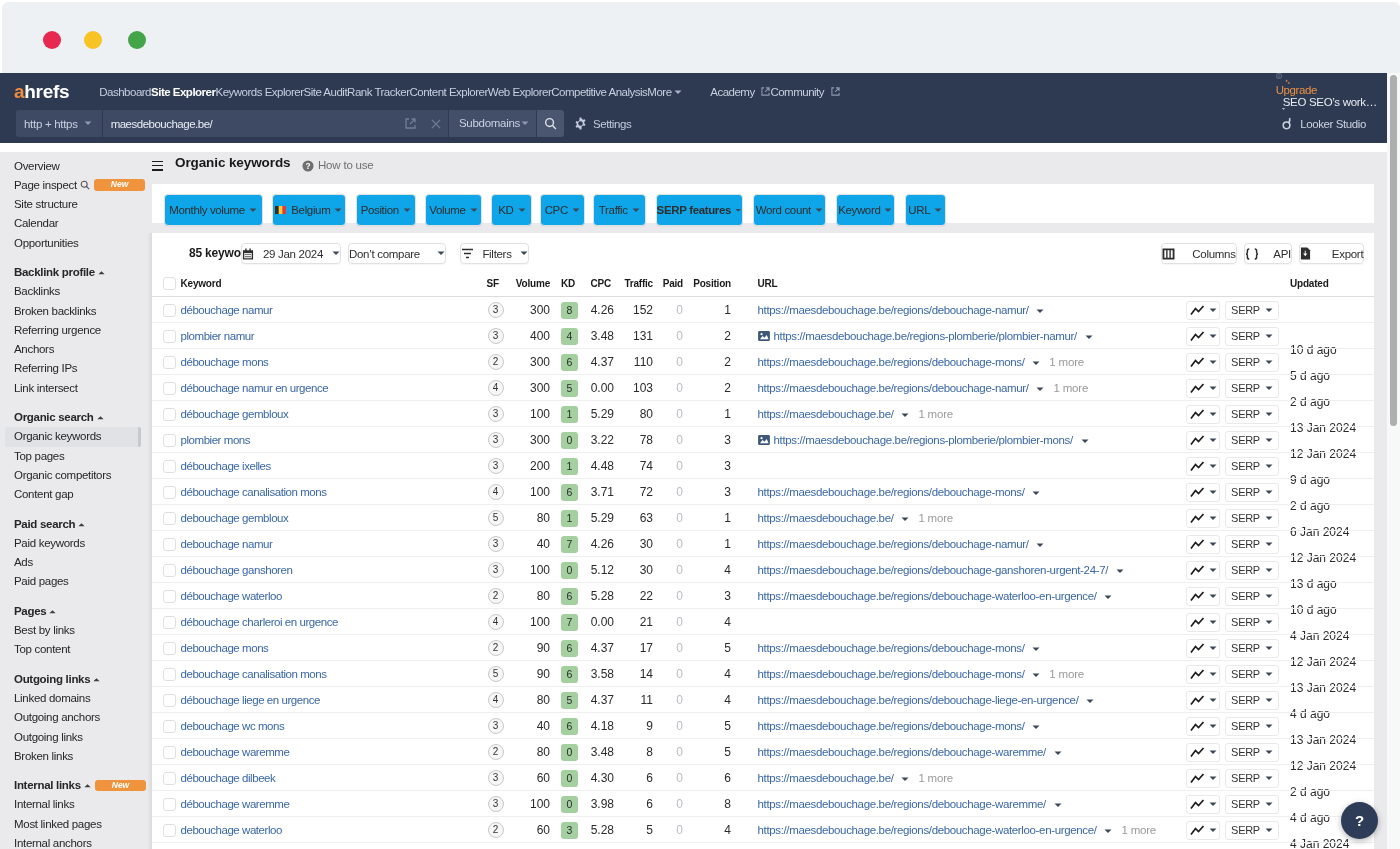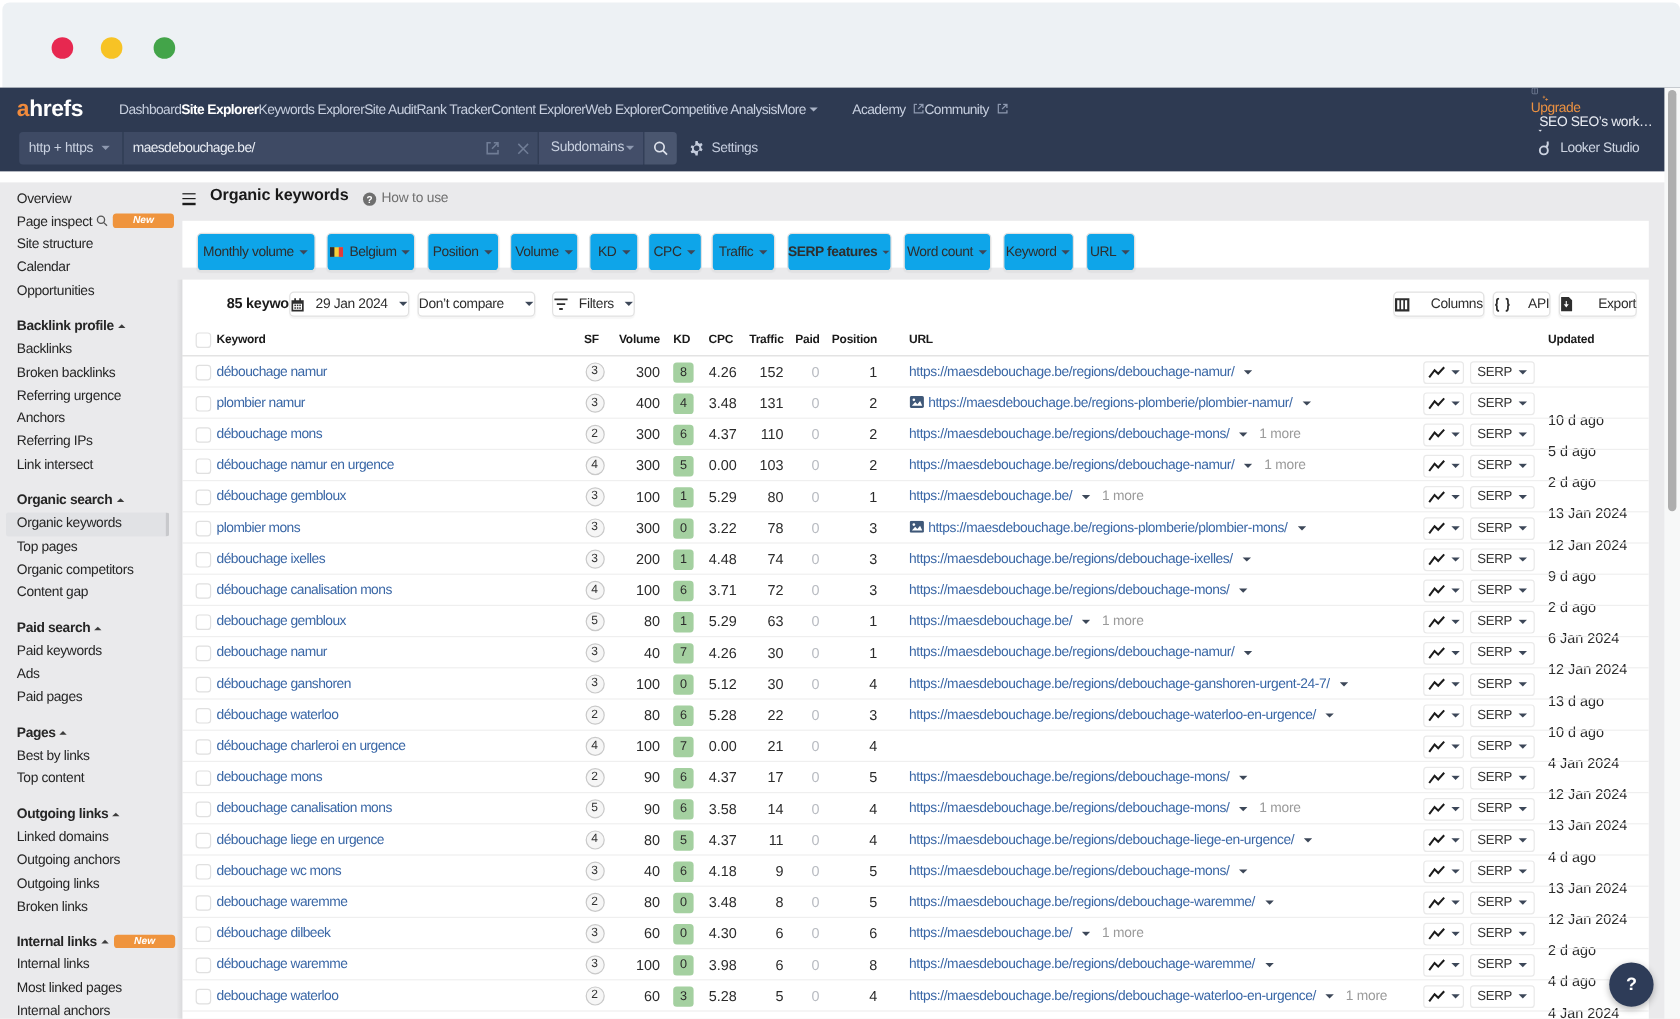--- a/index.html
+++ b/index.html
@@ -514,23 +514,20 @@
 <div class="r">
 <span class="cb"></span>
 <span class="cell kw">débouchage ixelles</span>
 <span class="sfc">3</span>
 <span class="cell num vol">200</span>
 <span class="kdb">1</span>
 <span class="cell num cpc">4.48</span>
 <span class="cell num tra">74</span>
 <span class="cell num paid">0</span>
 <span class="cell num pos">3</span>
-<span class="cell url">https://maesdebouchage.be/regions/debouchage-ixelles/ <svg class="cdark" width="8" height="5" viewBox="0 0 8 5">
-                  <path fill="#3c4758" d="M0.5 0.5 L4 4 L7.5 0.5 Z"></path>
-                </svg></span>
 <span class="rbtn chart">
                 <svg width="15" height="11" viewBox="0 0 15 11">
                   <path fill="none" stroke="#1c1c1c" stroke-width="1.7" d="M1 9.5 L5.5 3.5 L8.5 6.5 L13.5 1"></path>
                 </svg>
                 <svg style="margin-left:4px;" width="8" height="5" viewBox="0 0 8 5">
                   <path fill="#3c4758" d="M0.5 0.5 L4 4 L7.5 0.5 Z"></path>
                 </svg>
               </span>
 <span class="rbtn serp">SERP<svg style="margin-left:5px;" width="8" height="5" viewBox="0 0 8 5">
                   <path fill="#3c4758" d="M0.5 0.5 L4 4 L7.5 0.5 Z"></path>

